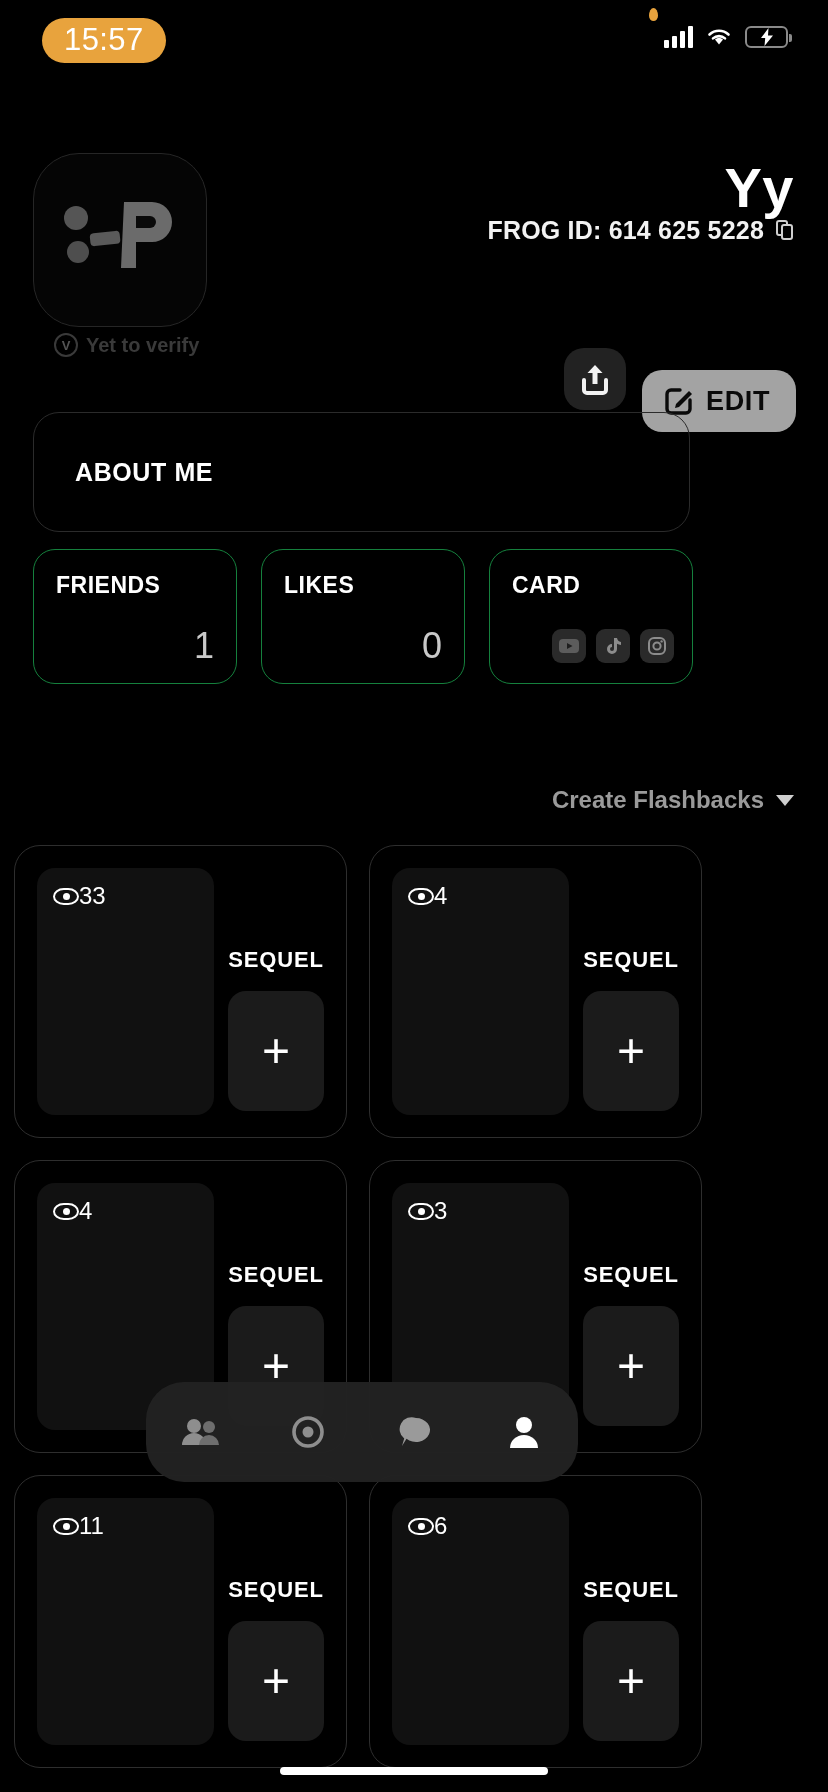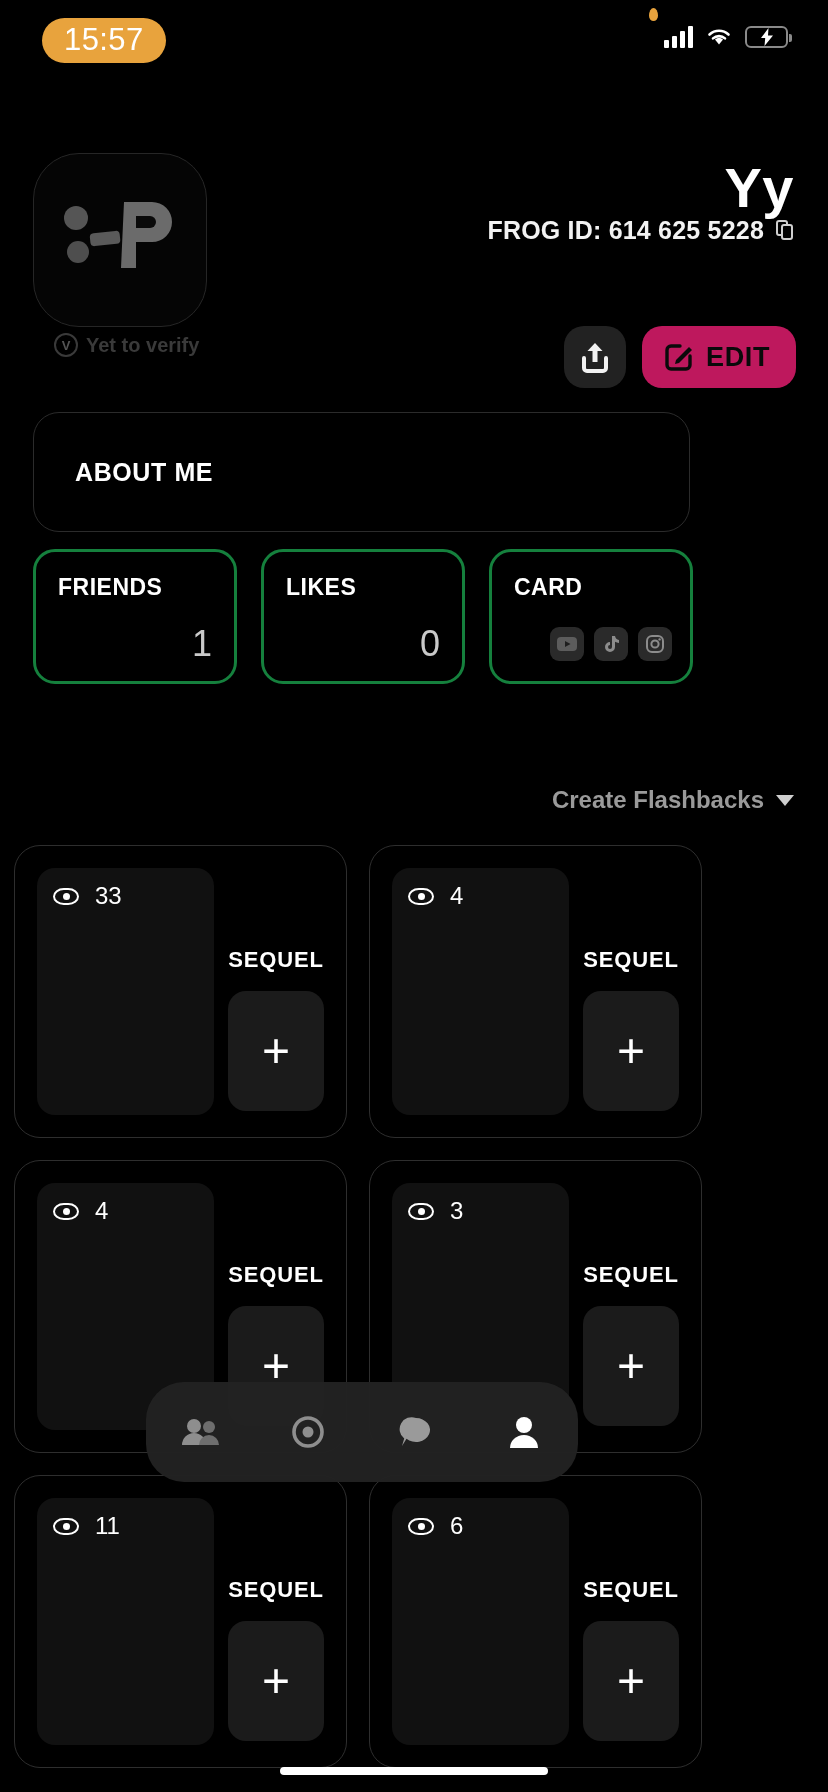--- a/index.html
+++ b/index.html
@@ -63,38 +63,38 @@
   .copy-icon { width: 18px; height: 22px; position: relative; flex: none; }
   .copy-icon span { position:absolute; border:2px solid #cfcfcf; border-radius:3px; }
   .copy-icon span:nth-child(1){ left:0; top:0; width:12px; height:16px; }
   .copy-icon span:nth-child(2){ left:5px; top:4px; width:12px; height:16px; background:#000; }
   .hdr-actions { position:absolute; right: 32px; top: 326px; display:flex; align-items:center; gap: 16px; }
   .share-btn {
     width: 62px; height: 62px; border-radius: 20px; background:#222;
     display:flex; align-items:center; justify-content:center;
   }
   .edit-btn {
-    height: 62px; border-radius: 20px; background:#be185d;
+    height: 62px; border-radius: 20px; background:#a3a3a3;
     display:flex; align-items:center; gap: 12px; padding: 0 26px 0 22px;
-    color:#0a0a0a; font-size:27px; font-weight:800; letter-spacing:.6px;
+    color:#0a0a0a; font-size:27px; font-weight:800; letter-spacing:.6px;margin-top:44px;
   }
 
   
   .about {
     position:absolute; left: 33px; top: 412px;
     width: 657px; height: 120px;
     border: 1px solid #2b2b2b; border-radius: 26px;
     display:flex; align-items:center; padding-left: 41px;
     color:#fff; font-size: 25px; font-weight: 800; letter-spacing: .6px;
   }
 
   
   .stats { position:absolute; left: 33px; top: 549px; display:flex; gap: 24px; }
   .stat {
-    width: 204px; height: 135px; border:3px solid #15803d; border-radius: 22px;
+    width: 204px; height: 135px; border:1px solid #15803d; border-radius: 22px;
     padding: 22px 22px 0; position:relative;
   }
   .stat .label { color:#fff; font-size:23px; font-weight:800; letter-spacing:.5px; }
   .stat .value { position:absolute; right: 22px; bottom: 16px; color:#c9c9c9; font-size:36px; font-weight:400; }
   .socials { position:absolute; right: 18px; bottom: 20px; display:flex; gap: 10px; }
   .soc { width: 34px; height: 34px; border-radius: 9px; background:#2a2a2a; display:flex; align-items:center; justify-content:center; }
 
   
   .fb-head {
     position:absolute; right: 34px; top: 786px;
@@ -103,21 +103,21 @@
   }
   .chev { width:0;height:0;border-left:9px solid transparent;border-right:9px solid transparent;border-top:11px solid #cfcfcf; }
 
   
   .grid { position:absolute; left: 14px; top: 845px; width: 800px; display:flex; flex-wrap: wrap; gap: 22px 22px; }
   .card {
     width: 333px; height: 293px; border: 1px solid #2e2e2e; border-radius: 26px;
     position: relative; padding: 22px; display:flex; gap: 14px;
   }
   .card .thumb { width: 182px; height: 100%; background:#111; border-radius: 18px; position:relative; }
-  .views { position:absolute; left: 16px; top: 14px; display:flex; align-items:center; gap: 16px; color:#fff; font-size: 24px; font-weight:500; }
+  .views { position:absolute; left: 16px; top: 14px; display:flex; align-items:center; gap: 0; color:#fff; font-size: 24px; font-weight:500; }
   .eye { width:26px; height:17px; border:2.5px solid #fff; border-radius: 50% / 60%; display:flex; align-items:center; justify-content:center; }
   .eye b { display:block; width:7px; height:7px; border-radius:50%; background:#fff; }
   .card .right { flex:1; display:flex; flex-direction:column; align-items:center; justify-content:flex-end; padding-bottom: 4px; }
   .seq { color:#fff; font-size:22px; font-weight:800; letter-spacing:.8px; margin-bottom: 18px; }
   .plus {
     width: 96px; height: 120px; background:#1b1b1b; border-radius: 18px;
     display:flex; align-items:center; justify-content:center;
     color:#fff; font-size: 48px; font-weight: 300; line-height: 1;
   }
 

